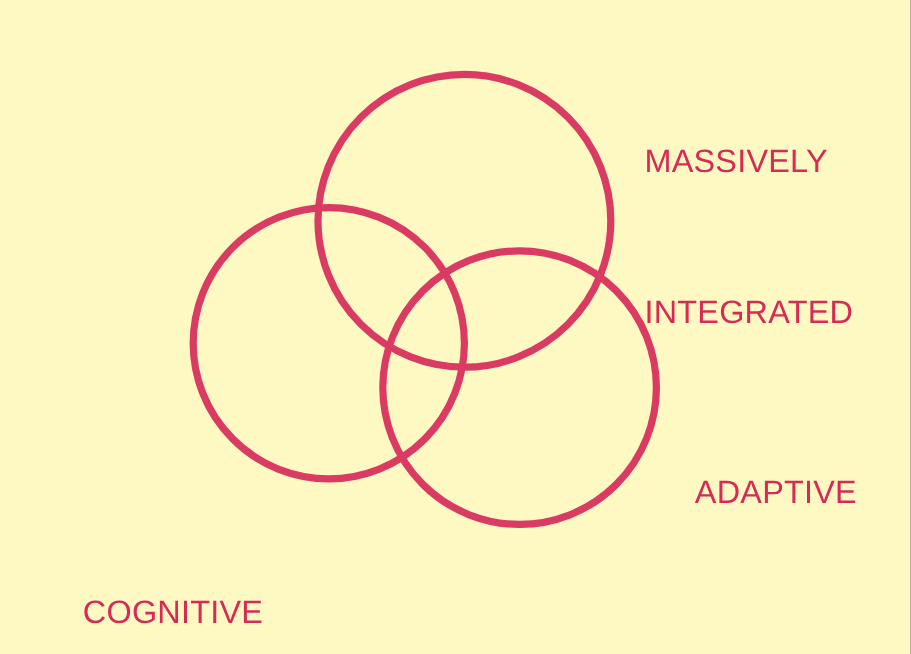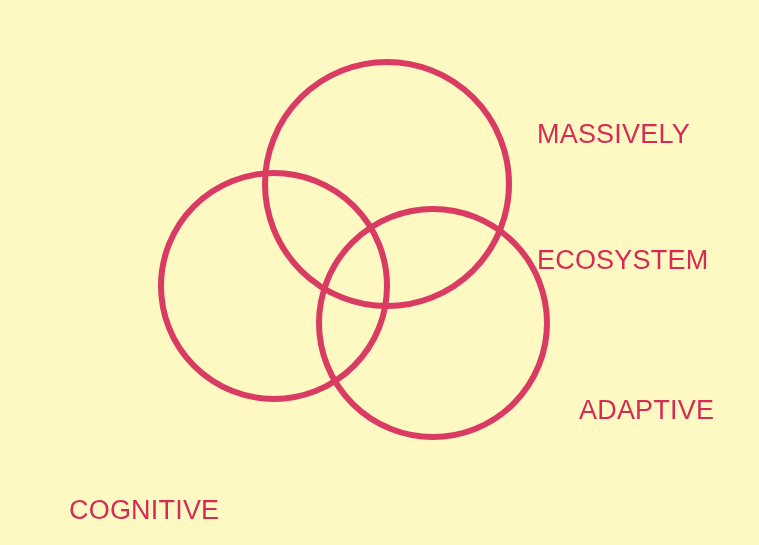--- a/index.html
+++ b/index.html
@@ -62,21 +62,21 @@
 <div id="stage" style="width: 759px; height: 545px; background: #fef9c3;">
 
   <svg id="venn-svg" viewBox="0 0 759 545">
     <circle class="venn-circle" cx="387" cy="184" r="122" stroke="#d93b63" stroke-width="6" fill="none"></circle>
     <circle class="venn-circle" cx="274" cy="286" r="113" stroke="#d93b63" stroke-width="6" fill="none"></circle>
     <circle class="venn-circle" cx="433" cy="323" r="114" stroke="#d93b63" stroke-width="6" fill="none"></circle>
   </svg>
 
   <div class="label" id="label-massively" style="color: rgb(214, 43, 84);">
     <span class="label-line">MASSIVELY</span>
-    <span class="label-line">ECOSYSTEM</span>
+    <span class="label-line">INTEGRATED</span>
   </div>
 
   <div class="label" id="label-complex" style="color: rgb(214, 43, 84);">
     <span class="label-line">ADAPTIVE</span>
     
   </div>
 
   <div class="label" id="label-cognitive" style="color: rgb(214, 43, 84);">
     <span class="label-line">COGNITIVE</span>
     

